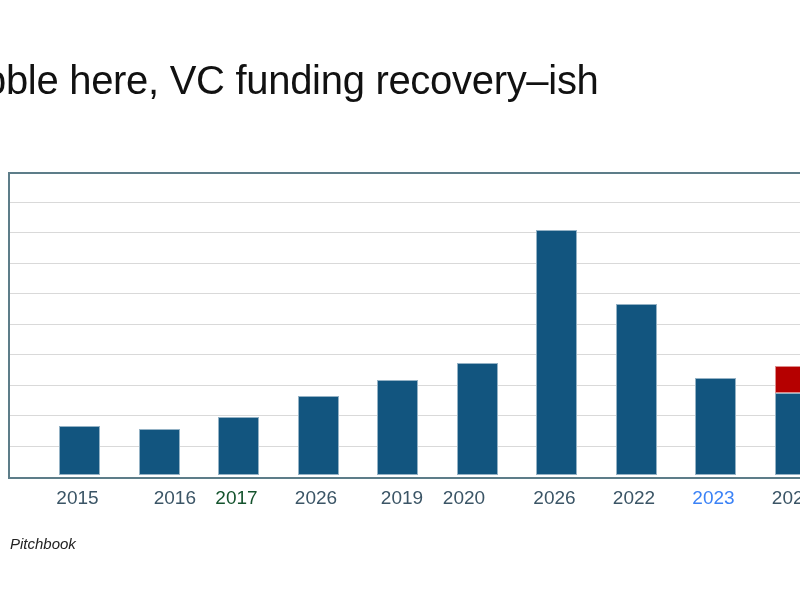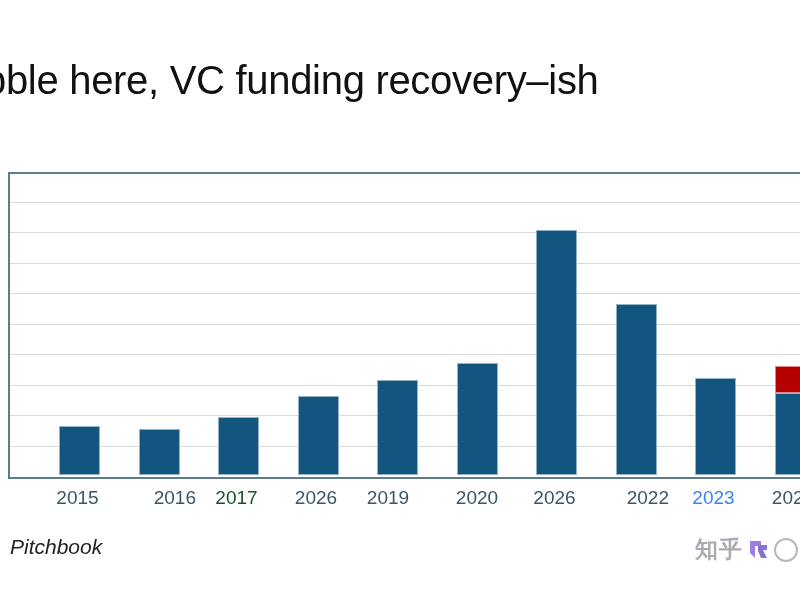--- a/index.html
+++ b/index.html
@@ -49,21 +49,21 @@
     position:absolute;left:8px;top:487px;width:800px;height:22px;
   }
   .xlabel{
     position:absolute;top:0;width:70px;margin-left:-35px;
     text-align:center;font-size:19px;color:#3b5566;font-weight:400;
   }
 
   
   #source{
     position:absolute;left:10px;top:535px;
-    font-size:21px;font-style:italic;color:#222;
+    font-size:15px;font-style:italic;color:#222;
   }
 
   
   #watermark{
     position:absolute;right:2px;top:534px;
     display:flex;align-items:center;gap:3px;
     opacity:.72;
   }
   #wm-text{
     font-size:23px;color:#8a8a95;font-weight:600;letter-spacing:1px;
@@ -131,34 +131,24 @@
           </div>
         </div>
     </div>
   </div>
 
   <div id="xaxis">
       <div class="xlabel" style="left: 69.5px; color: rgb(59, 85, 102);">2015</div>
       <div class="xlabel" style="left: 153px; color: rgb(59, 85, 102); text-align: right;">2016</div>
       <div class="xlabel" style="left: 228.5px; color: #14532d; text-align: center;">2017</div>
       <div class="xlabel" style="left: 308px; color: rgb(59, 85, 102);">2026</div>
-      <div class="xlabel" style="left: 380px; color: rgb(59, 85, 102);">2019</div>
-      <div class="xlabel" style="left: 469px; color: rgb(59, 85, 102); text-align: center;">2020</div>
+      <div class="xlabel" style="left: 394px; color: rgb(59, 85, 102);">2019</div>
+      <div class="xlabel" style="left: 456px; color: rgb(59, 85, 102); text-align: center;">2020</div>
       <div class="xlabel" style="left: 546.5px; color: rgb(59, 85, 102);">2026</div>
-      <div class="xlabel" style="left: 626px; color: rgb(59, 85, 102); text-align: right;">2022</div>
+      <div class="xlabel" style="left: 626px; color: rgb(59, 85, 102);">2022</div>
       <div class="xlabel" style="left: 705.5px; color: #3b82f6;">2023</div>
       <div class="xlabel" style="left: 785px; color: rgb(59, 85, 102);">2024</div>
     </div>
 
   <div id="source">Pitchbook</div>
 
-  <div id="watermark">
-    <span id="wm-text">知乎</span>
-    <span id="wm-logo">
-      <svg width="25" height="25" viewBox="0 0 25 25" aria-hidden="true">
-        <path d="M4 4 L15 4 L15 9 L9 9 L9 21 L4 16 Z" fill="#7a4fd6"></path>
-        <path d="M12 8 L21 8 L21 13 L17 13 L21 21 L15 21 L12 14 Z" fill="#5b3fb8"></path>
-      </svg>
-    </span>
-    <span id="wm-circle"></span>
-  </div>
 
 </div>
 
 </body></html>

